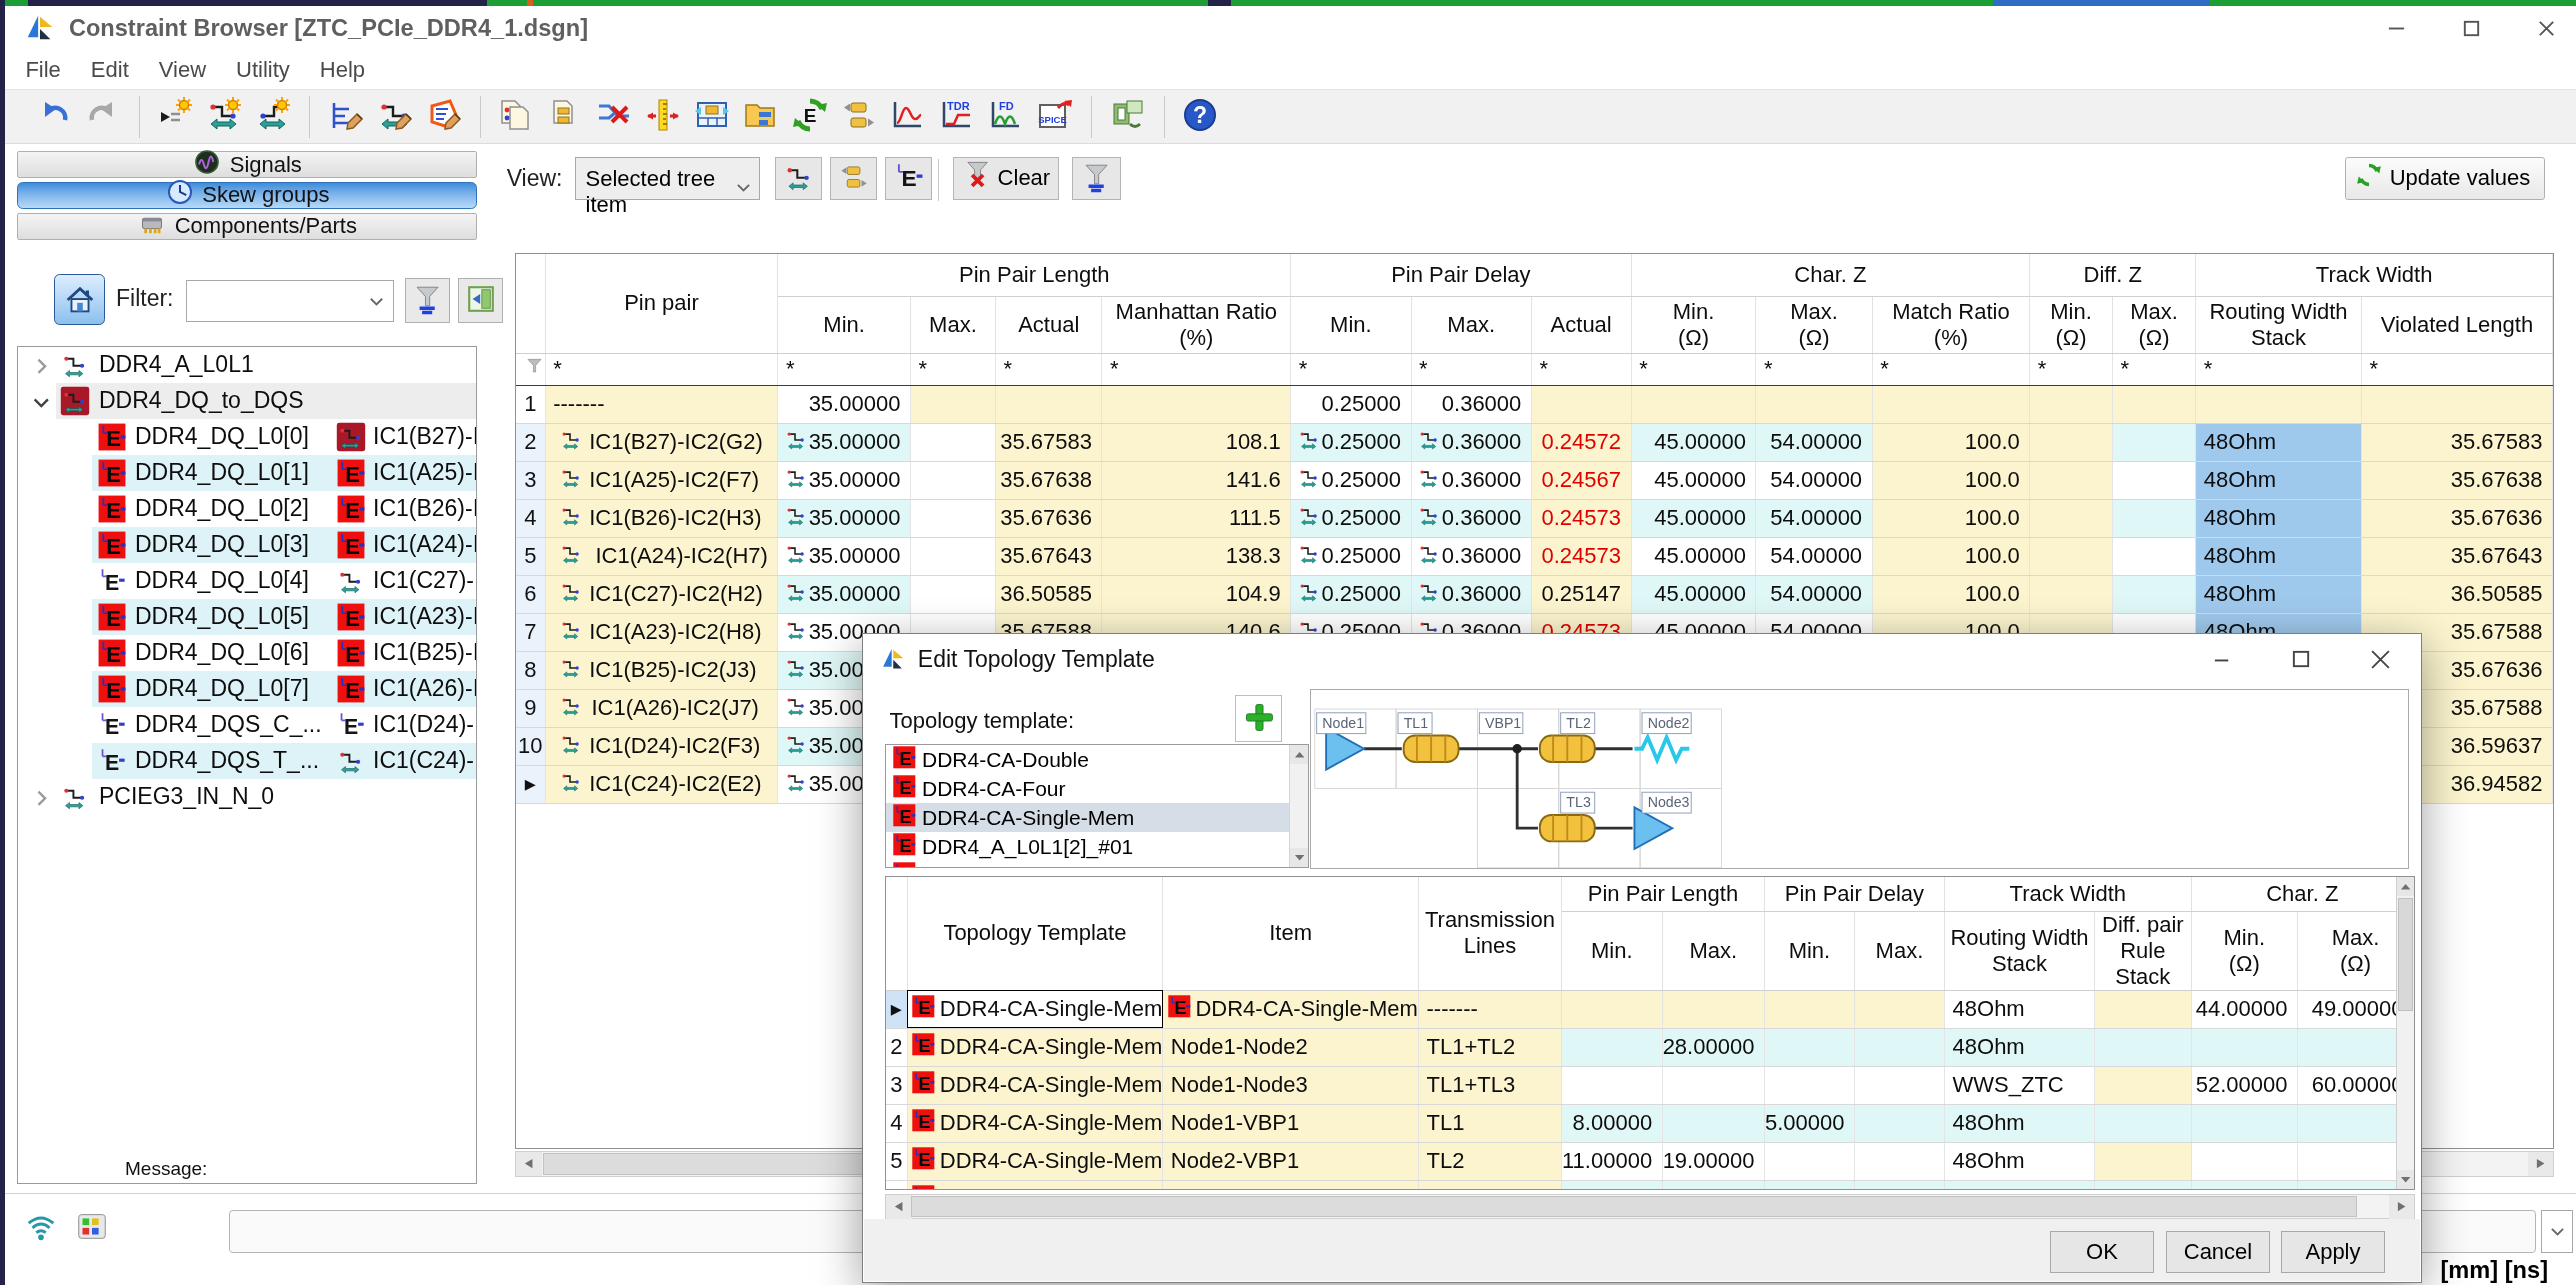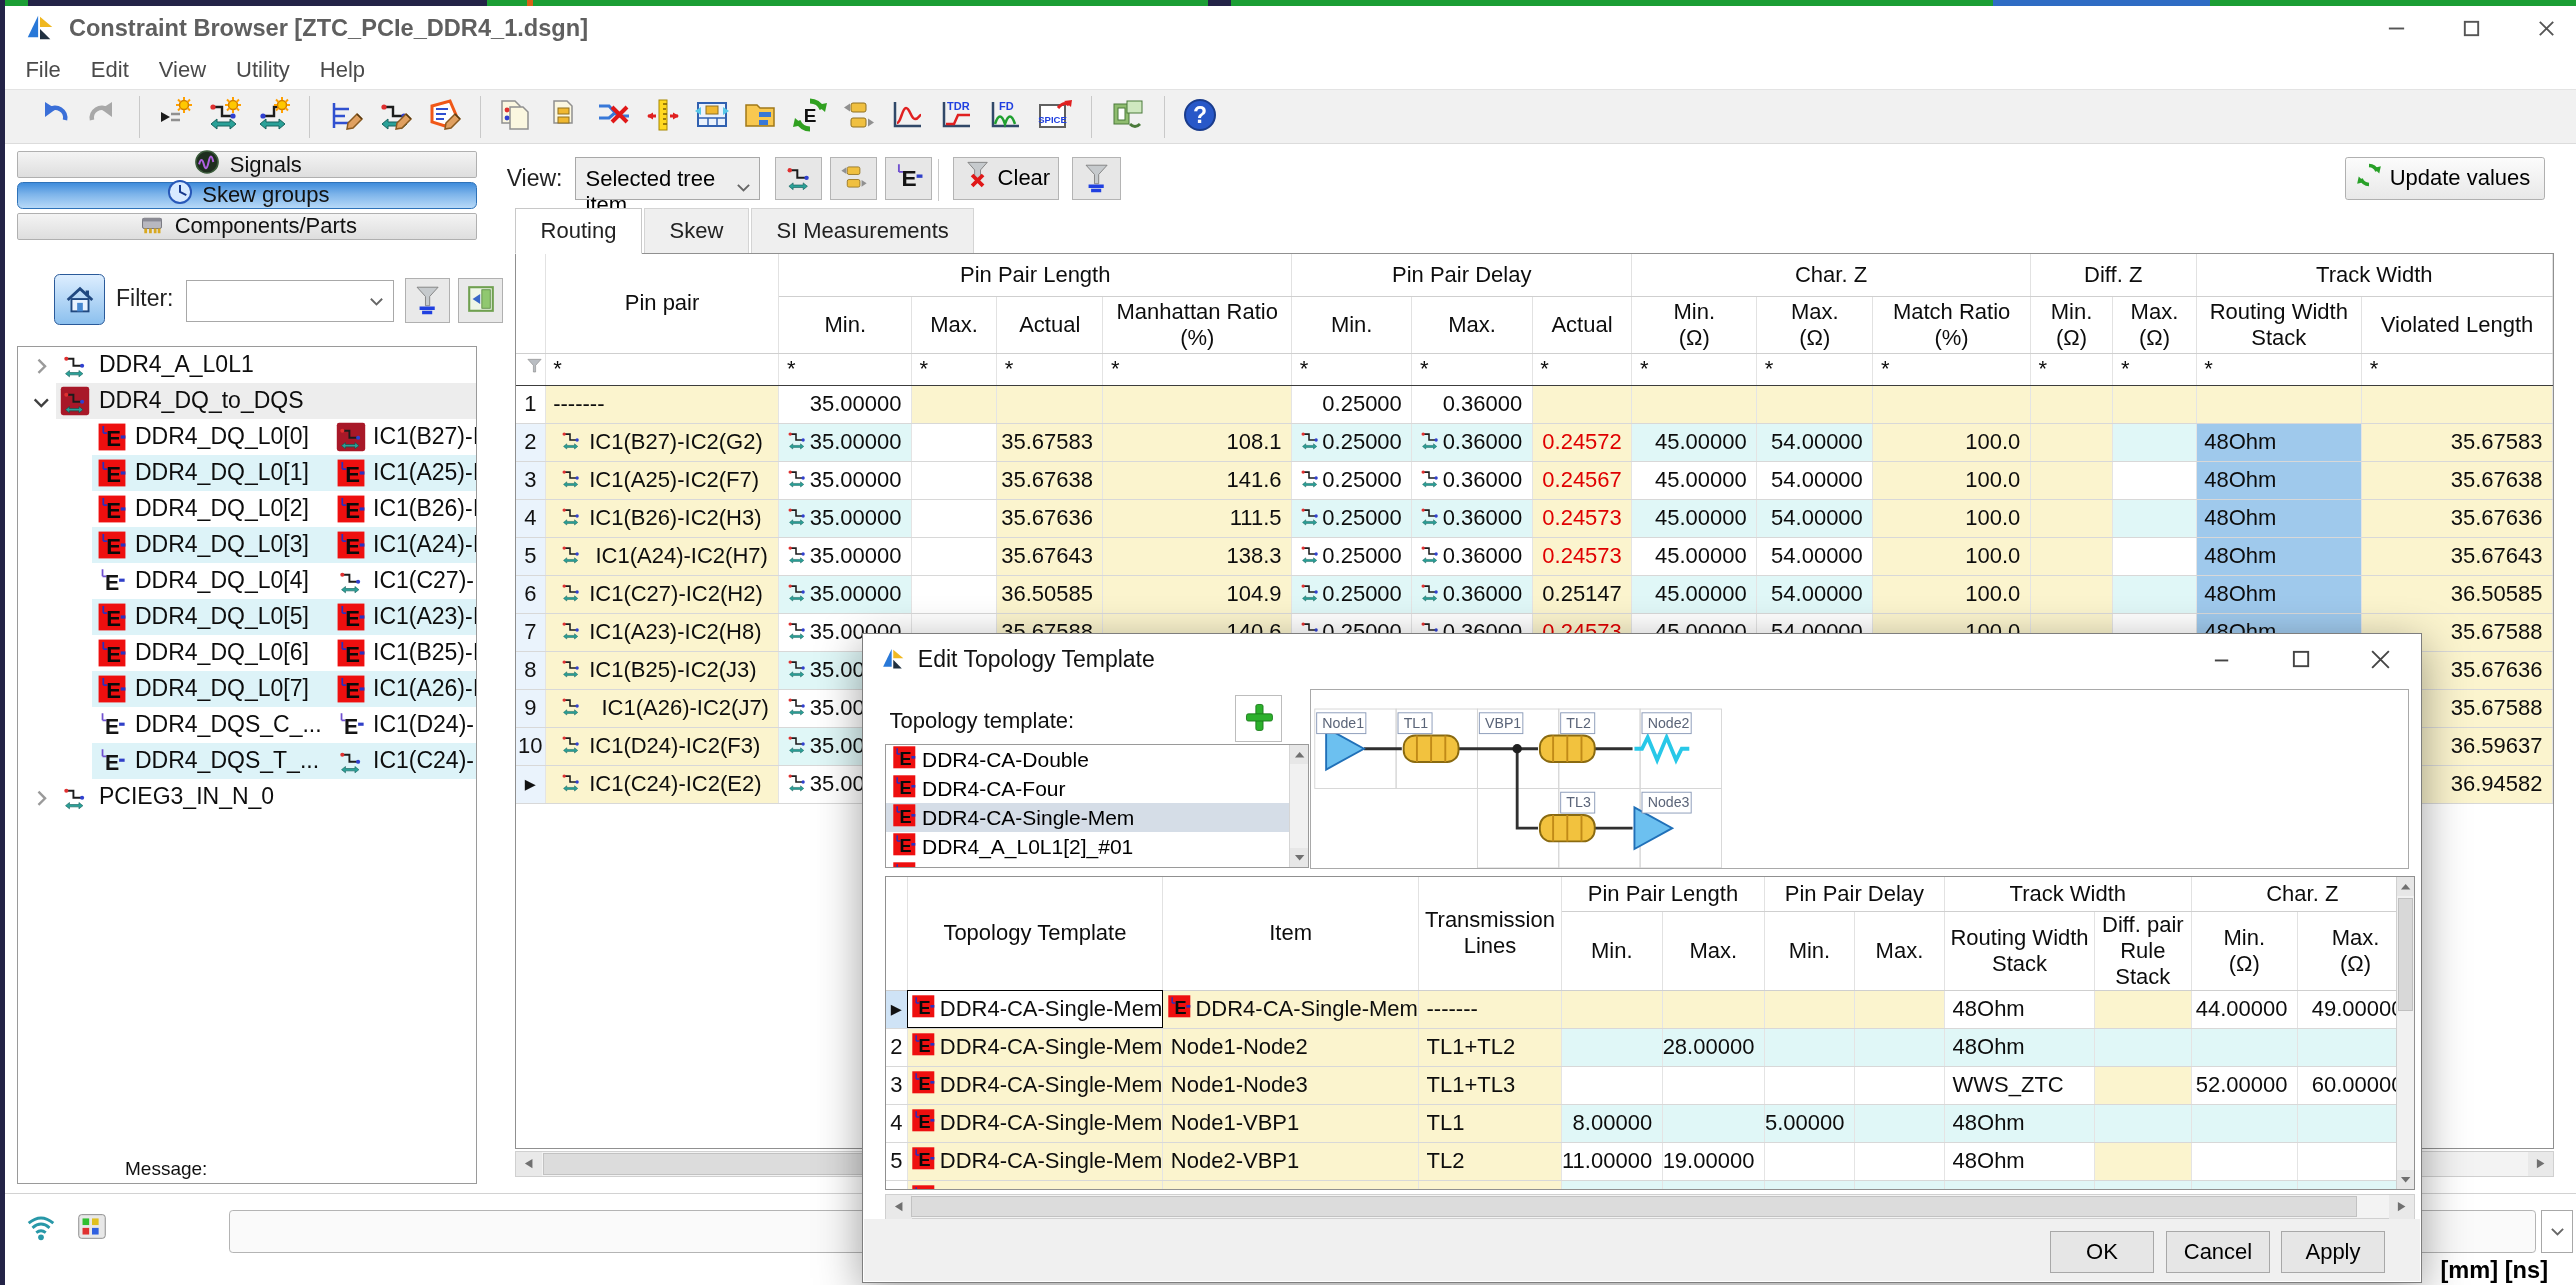--- a/index.html
+++ b/index.html
@@ -661,25 +661,20 @@
       <span id="update-icon"><svg width="30" height="30" viewBox="0 0 38 38">
             <path d="M19 7 a11 11 0 0 1 10 7" stroke="#28a028" stroke-width="4.5" fill="none"></path>
             <polygon points="32,17 25,10 34,8" fill="#28a028"></polygon>
             <path d="M19 31 a11 11 0 0 1 -10 -7" stroke="#28a028" stroke-width="4.5" fill="none"></path>
             <polygon points="6,21 13,28 4,30" fill="#28a028"></polygon>
           </svg></span>
       <span>Update values</span>
     </div>
   </div>
 
-  <div id="tabs">
-      <div class="tab active">Routing</div>
-      <div class="tab">Skew</div>
-      <div class="tab">SI Measurements</div>
-    </div>
 
   <div id="gridwrap">
     <table class="grid" id="main-grid">
         <colgroup>
           <col style="width:28px">
           <col style="width:184px">
           <col style="width:128px">
           <col style="width:90px">
           <col style="width:107px">
           <col style="width:200px">
@@ -1156,21 +1151,21 @@
           <tr style="height:38px">
             <td class="gut">9</td>
             <td class="txt bgY">
               <span class="cellflex">
                 <span><svg width="24.6" height="24.6" viewBox="0 0 38 38">
                     <path d="M8 11 h9 v9 h11" fill="none" stroke="#1c1c1c" stroke-width="2.4"></path>
                     <circle cx="8" cy="11" r="2.6" fill="#e03030"></circle>
                     <circle cx="28" cy="20" r="2.6" fill="#3040d0"></circle>
                     <path d="M7 30 l5-4 v2.5 h12 v-2.5 l5 4 -5 4 v-2.5 h-12 v2.5 z" fill="#2aa198" stroke="#17635e" stroke-width="0.8"></path>
                   </svg></span>
-                <span style="margin-left:18px;margin-right:auto">IC1(A26)-IC2(J7)</span>
+                <span style="margin-left:8px;margin-right:auto">IC1(A26)-IC2(J7)</span>
               </span>
             </td>
             <td class="bgW">
               <span class="cellflex">
                 <span><svg width="24.6" height="24.6" viewBox="0 0 38 38">
                     <path d="M8 11 h9 v9 h11" fill="none" stroke="#1c1c1c" stroke-width="2.4"></path>
                     <circle cx="8" cy="11" r="2.6" fill="#e03030"></circle>
                     <circle cx="28" cy="20" r="2.6" fill="#3040d0"></circle>
                     <path d="M7 30 l5-4 v2.5 h12 v-2.5 l5 4 -5 4 v-2.5 h-12 v2.5 z" fill="#2aa198" stroke="#17635e" stroke-width="0.8"></path>
                   </svg></span>

